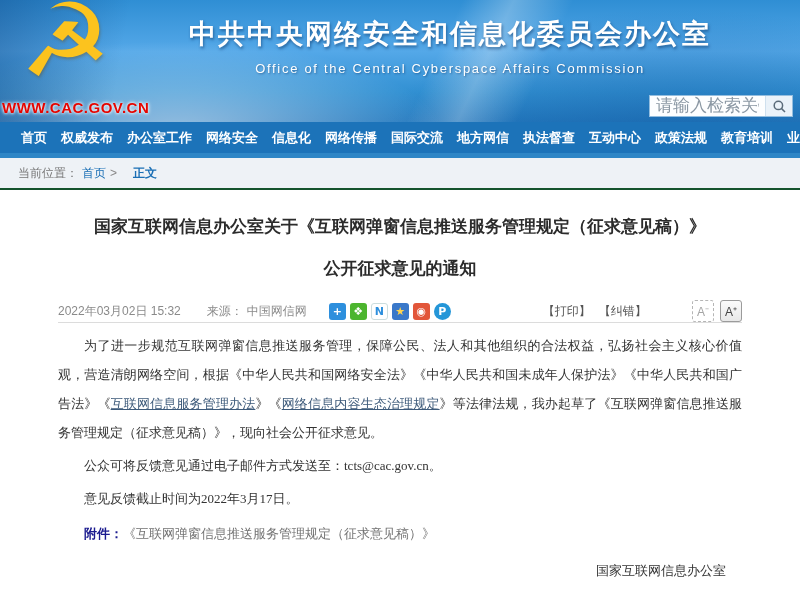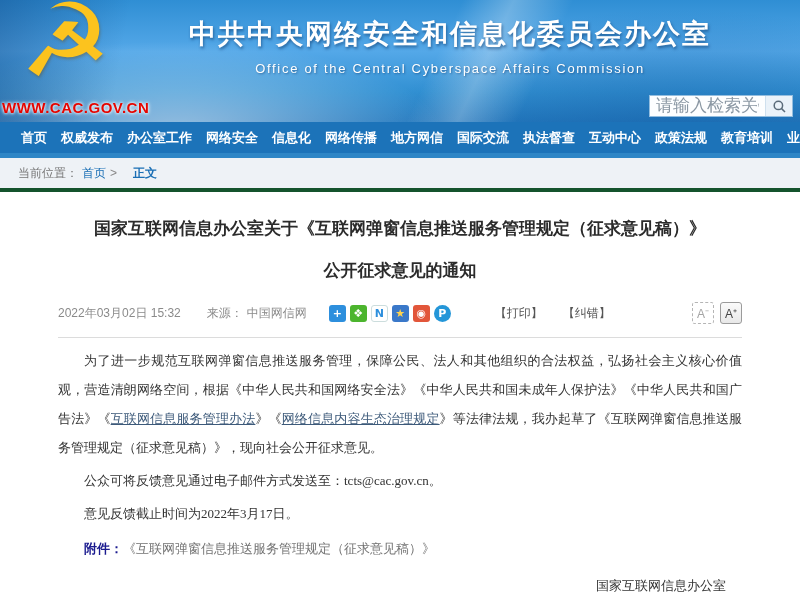--- a/index.html
+++ b/index.html
@@ -30,44 +30,44 @@
     border-left:1px solid #cfe0ee;cursor:pointer;color:#5a6b7a;}
 
   
   .nav{position:relative;z-index:2;height:31px;background:#1c73b9;display:flex;align-items:stretch;
     justify-content:space-between;padding:0 14px;}
   .nav-item{display:flex;align-items:center;padding:0 7px;color:#fff;font-size:13px;font-weight:bold;
     cursor:pointer;white-space:nowrap;}
   .nav-strip{position:relative;z-index:1;height:5px;background:#2e86c6;}
 
   
-  .breadcrumb{height:30px;background:#eef2f6;border-bottom:4px solid #14532d;display:flex;align-items:center;
+  .breadcrumb{height:30px;background:#eef2f6;border-bottom:2px solid #14532d;display:flex;align-items:center;
     padding:0 18px;font-size:12px;color:#777;}
   .bc-link{color:#1a6fb5;text-decoration:none;margin:0 4px;cursor:pointer;}
   .bc-sep{color:#888;}
   .bc-current{color:#1a6fb5;margin-left:16px;font-weight:bold;}
 
   
   .article{padding:0 58px;font-family:"Liberation Serif",serif;color:#333;}
   .art-title{text-align:center;font-size:17px;font-weight:600;line-height:26px;margin:24px 0 0;color:#2b2b2b;}
   .art-title-2{margin-top:16px;}
-  .meta-row{display:flex;align-items:center;margin-top:18px;padding-bottom:13px;border-bottom:1px solid #dcdcdc;
+  .meta-row{display:flex;align-items:center;margin-top:18px;padding-bottom:0;border-bottom:1px solid #dcdcdc;
     font-family:"Liberation Sans",sans-serif;font-size:12px;color:#8a8a8a;}
   .meta-src-label{margin-left:26px;}
   .meta-src{margin-left:4px;}
   .share{display:flex;gap:4px;margin-left:22px;}
   .share-ic{width:17px;height:17px;display:flex;align-items:center;justify-content:center;font-size:11px;
     font-weight:bold;color:#fff;border-radius:3px;cursor:pointer;font-family:"DejaVu Sans",sans-serif;line-height:1;}
   .ic-plus{background:#2d8fdd;}
   .ic-wechat{background:#4cb52e;}
   .ic-nweibo{background:#fff;color:#2d8fdd;border:1px solid #cdd;box-sizing:border-box;}
   .ic-qzone{background:#3a78c9;color:#ffd34f;}
   .ic-sina{background:#e2563a;}
   .ic-pengyou{background:#2496d8;border-radius:50%;}
-  .meta-actions{margin-left:44px;display:flex;gap:20px;color:#555;}
+  .meta-actions{margin-left:92px;display:flex;gap:8px;color:#555;}
   .meta-action{cursor:pointer;}
   .font-btns{margin-left:auto;display:flex;gap:6px;}
   .font-btn{width:22px;height:22px;display:flex;align-items:center;justify-content:center;font-size:12px;
     border-radius:3px;cursor:pointer;box-sizing:border-box;}
   .font-btn.smaller{border:1px dashed #b5b5b5;color:#a5a5a5;background:#fff;}
   .font-btn.larger{border:1px solid #9b9b9b;color:#444;background:linear-gradient(#fbfbfb,#e8e8e8);}
 
   .art-p{font-size:13px;line-height:29px;text-indent:2em;margin:4px 0 0;text-align:justify;color:#333;}
   .p-first{margin-top:8px;}
   .art-link{color:#3d5a7a;text-decoration:underline;cursor:pointer;}
@@ -99,22 +99,22 @@
     </div>
   </header>
 
   <nav class="nav">
     <span class="nav-item">首页</span>
     <span class="nav-item">权威发布</span>
     <span class="nav-item">办公室工作</span>
     <span class="nav-item">网络安全</span>
     <span class="nav-item">信息化</span>
     <span class="nav-item">网络传播</span>
+    <span class="nav-item">国际交流</span>
     <span class="nav-item">地方网信</span>
-    <span class="nav-item">国际交流</span>
     <span class="nav-item">执法督查</span>
     <span class="nav-item">互动中心</span>
     <span class="nav-item">政策法规</span>
     <span class="nav-item">教育培训</span>
     <span class="nav-item">业界动态</span>
 
   </nav>
   <div class="nav-strip"></div>
 
   <div class="breadcrumb">

